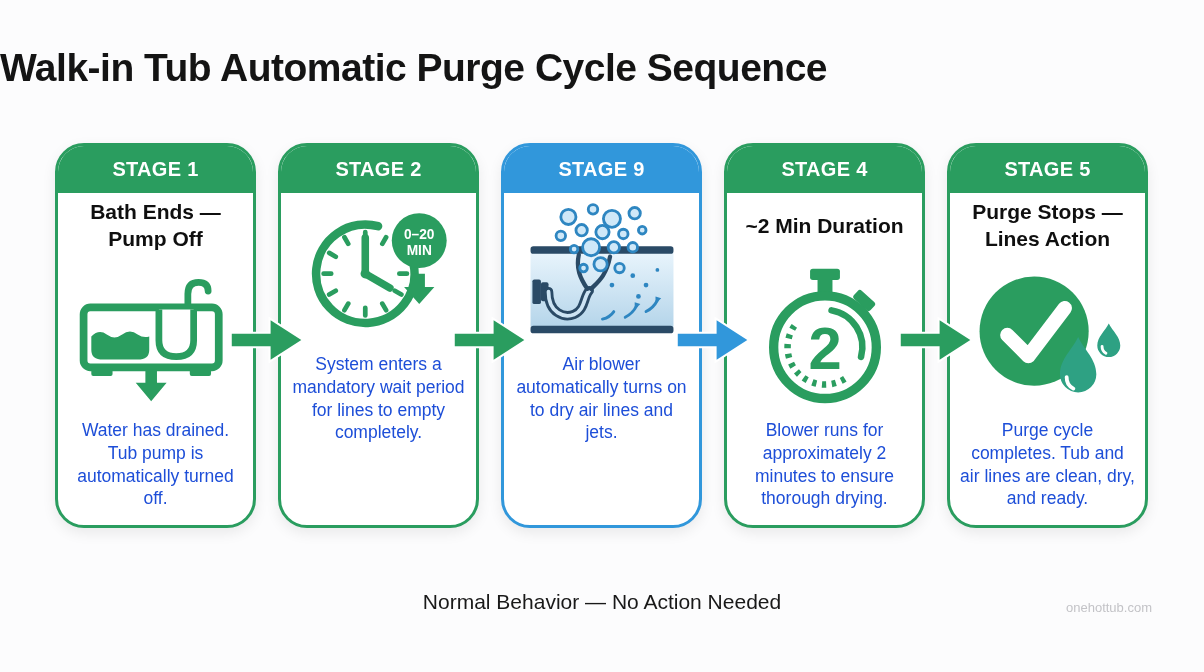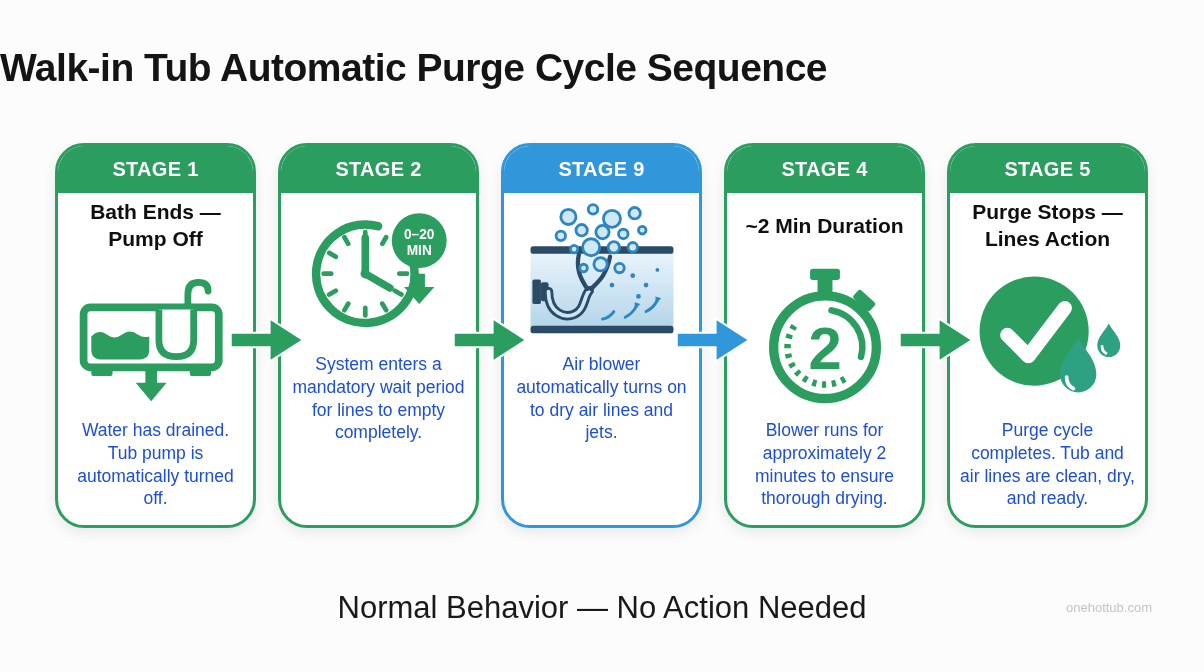--- a/index.html
+++ b/index.html
@@ -58,21 +58,21 @@
   .flow-arrow{
     position:absolute;top:312px;width:78px;height:56px;z-index:6;
   }
   .flow-arrow svg{width:100%;height:100%;}
   .flow-arrow polygon{
     fill:var(--green);stroke:#fff;stroke-width:4.5;paint-order:stroke;
   }
   .flow-arrow.arrow-blue polygon{fill:var(--blue);}
   .footer-note{
     position:absolute;top:590px;left:0;width:100%;
-    text-align:center;font-size:31px;font-weight:500;color:#191919;
+    text-align:center;font-size:21px;font-weight:500;color:#191919;
   }
   .watermark{
     position:absolute;top:600px;right:52px;
     font-size:13px;color:var(--muted);
   }
   
   .g-stroke{stroke:var(--green);fill:none;}
   .g-fill{fill:var(--green);}
   .badge-text{fill:#fff;font-weight:bold;font-size:14.5px;text-anchor:middle;}
   .dial-num{fill:var(--green);font-weight:bold;font-size:64px;text-anchor:middle;}

